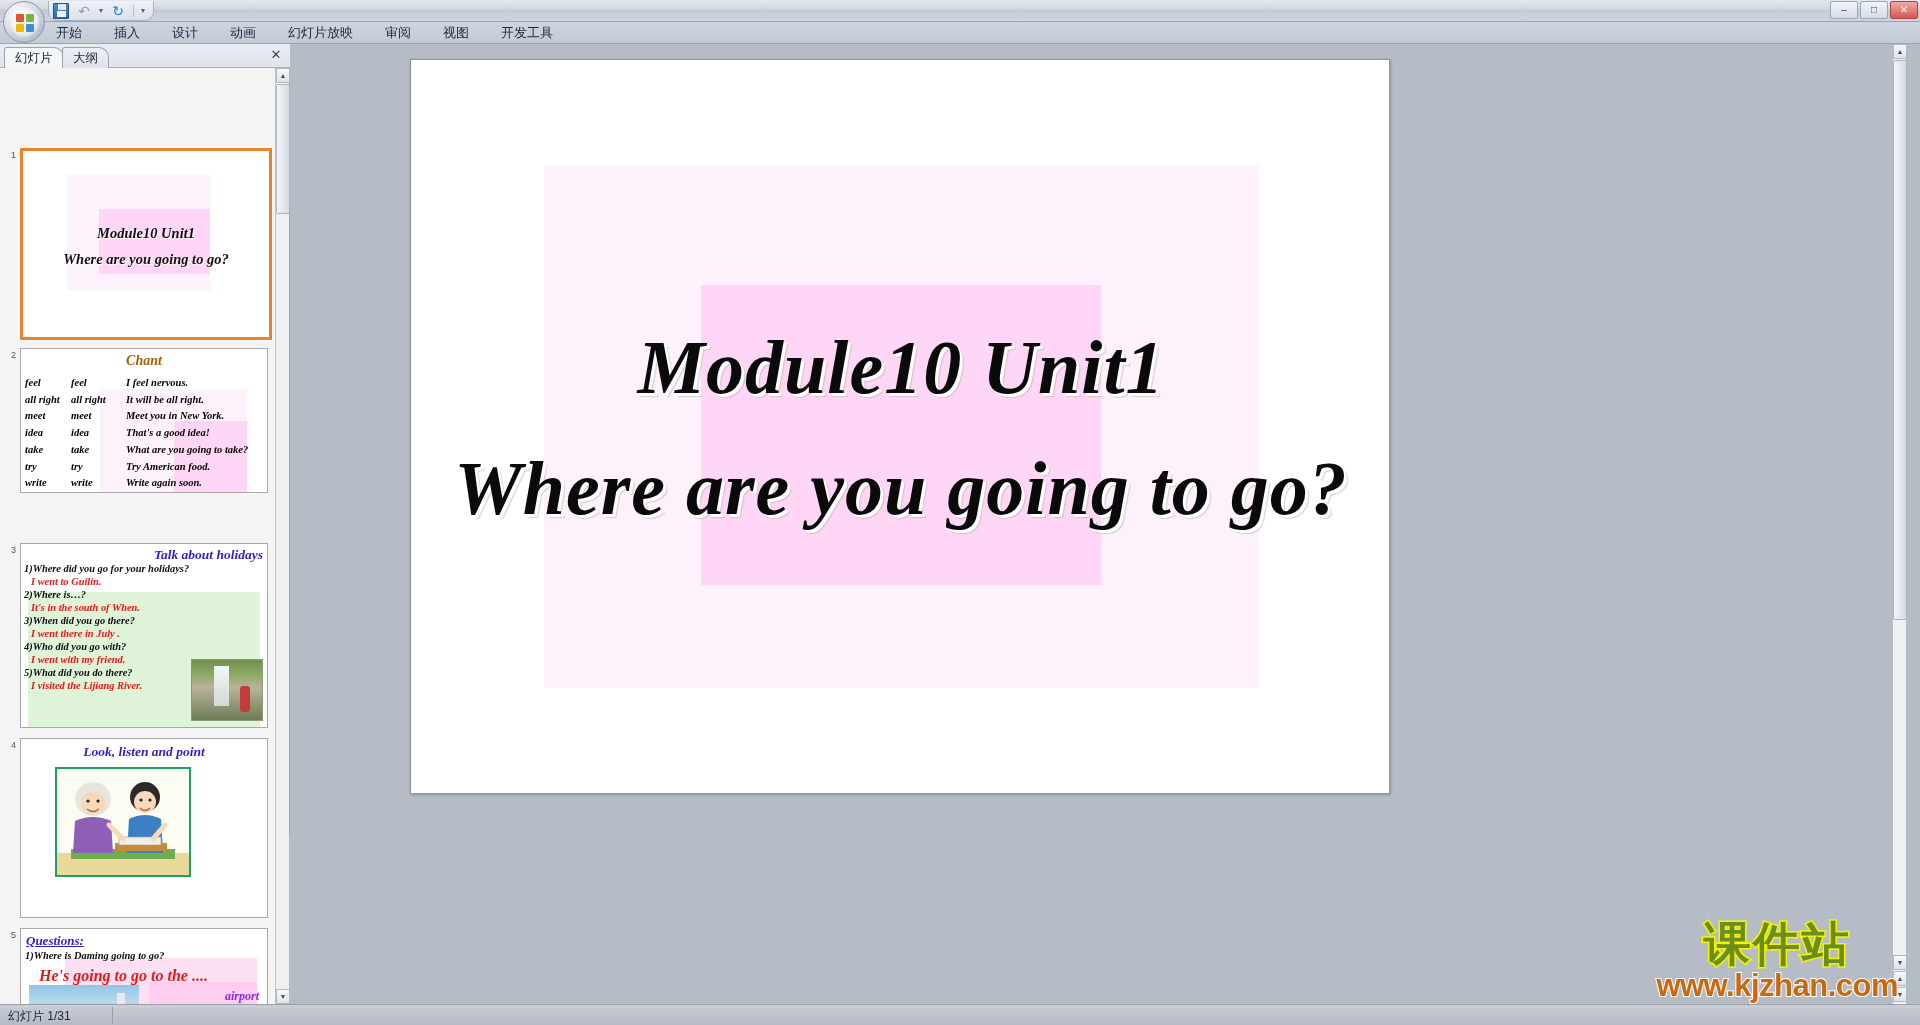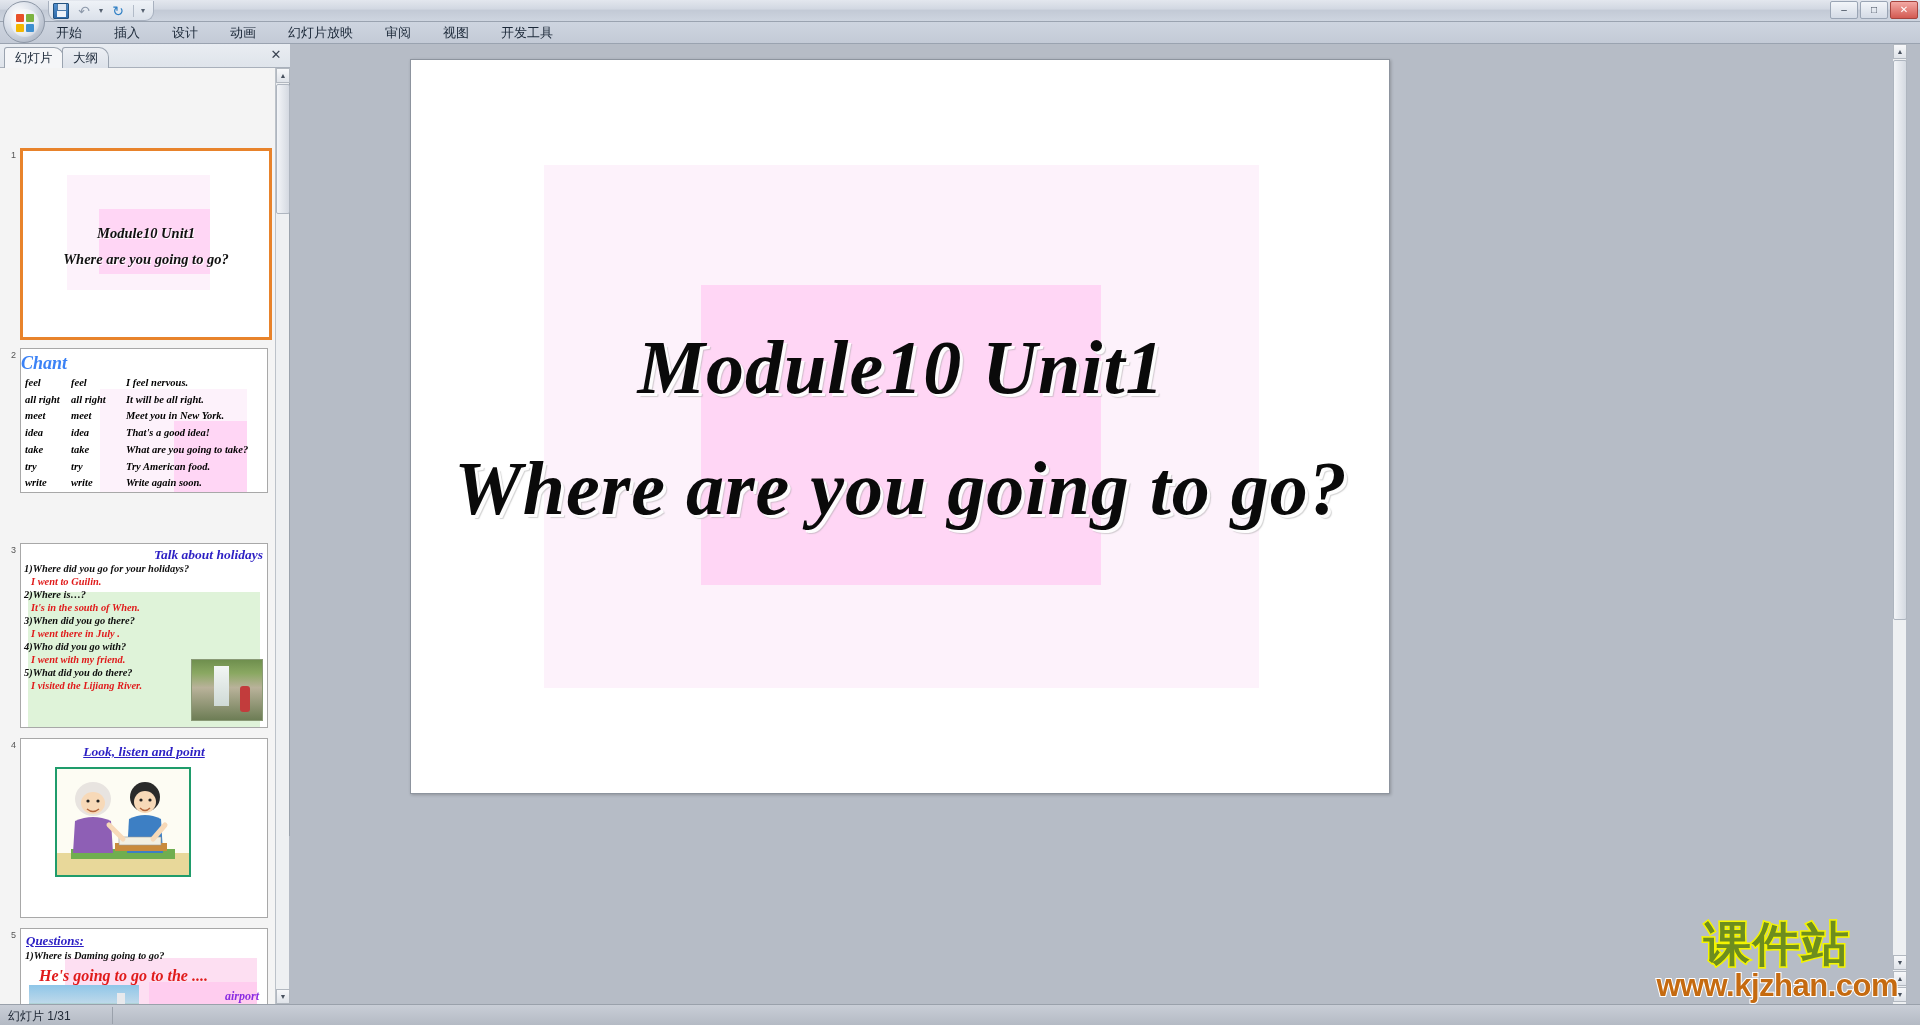--- a/index.html
+++ b/index.html
@@ -257,23 +257,23 @@
   .t1-core { position: absolute; left: 31%; top: 31%; width: 45%; height: 35%; background: #ffd6f5; }
   .t1-l1, .t1-l2 {
     position: absolute; width: 100%; text-align: center;
     font-family: "Liberation Serif", serif; font-style: italic; font-weight: bold;
     color: #111; text-shadow: 1px 1px 0 rgba(255,255,255,.9);
   }
   .t1-l1 { top: 40%; font-size: 14.5px; }
   .t1-l2 { top: 54%; font-size: 14.5px; }
 
   .t2-head {
-    position: absolute; left: 0; top: 4px; width: 100%; text-align: left;
-    font-family: "Liberation Serif", serif; font-style: italic; font-weight: bold;
-    font-size: 18px; color: #3b82f6;
+    position: absolute; left: 0; top: 4px; width: 100%; text-align: center;
+    font-family: "Liberation Serif", serif; font-style: italic; font-weight: bold;
+    font-size: 14px; color: #a16207;
   }
   .t2-band1 { position: absolute; left: 32%; top: 28%; width: 60%; height: 72%; background: #fdf2fb; }
   .t2-band2 { position: absolute; left: 62%; top: 50%; width: 30%; height: 50%; background: #ffd6f5; }
   .t2-rows { position: absolute; left: 4px; top: 26px; width: 100%; }
   .t2-row {
     display: flex; font-family: "Liberation Serif", serif;
     font-style: italic; font-weight: bold; font-size: 10.5px; color: #000;
     line-height: 16.7px; white-space: nowrap;
   }
   .t2-c1 { width: 46px; }
@@ -307,21 +307,21 @@
     font-size: 10.4px; color: #0d0d0d; line-height: 13px; white-space: nowrap;
   }
   .t3-a {
     font-family: "Liberation Serif", serif; font-style: italic; font-weight: bold;
     font-size: 10.4px; color: #e01b1b; line-height: 13px; padding-left: 7px; white-space: nowrap;
   }
 
   .t4-head {
     position: absolute; left: 0; top: 5px; width: 100%; text-align: center;
     font-family: "Liberation Serif", serif; font-style: italic; font-weight: bold;
-    font-size: 13.5px; color: #2c1fc4; text-decoration: underline;
+    font-size: 13.5px; color: #2c1fc4;
   }
   .t4-pic {
     position: absolute; left: 34px; top: 28px; width: 136px; height: 110px;
     background: #fdfcf3; border: 2px solid #1f9c6b;
   }
 
   .t5-head {
     position: absolute; left: 5px; top: 4px;
     font-family: "Liberation Serif", serif; font-style: italic; font-weight: bold;
     font-size: 13px; color: #2c1fc4; text-decoration: underline;

